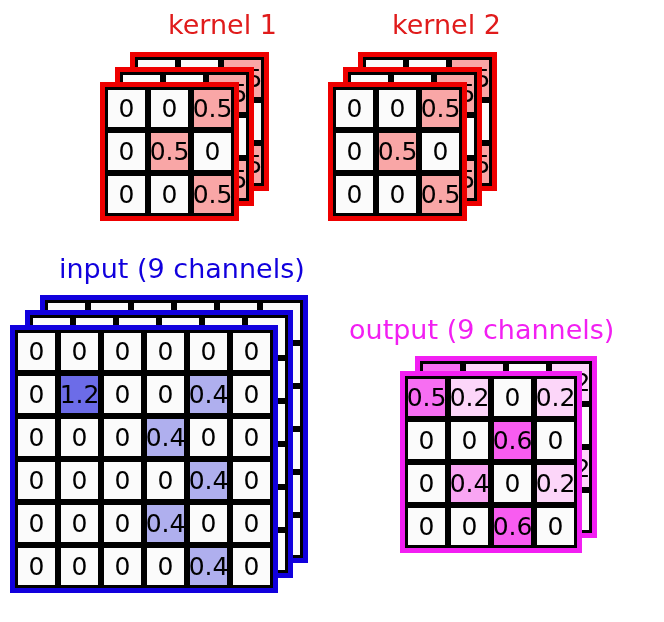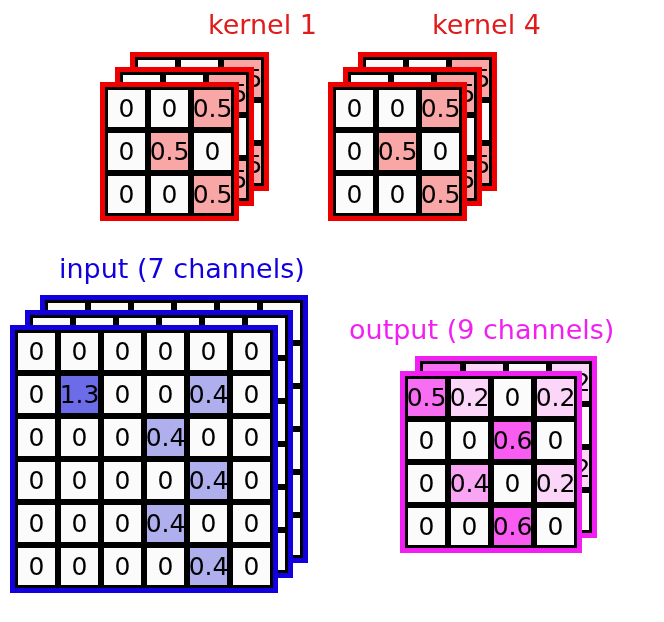--- a/index.html
+++ b/index.html
@@ -14,21 +14,21 @@
     overflow: hidden;
     font-family: "DejaVu Sans", sans-serif;
   }
 
   .label {
     position: absolute;
     white-space: nowrap;
     font-weight: 400;
     line-height: 1;
   }
-  .label-kernel { font-size: 27px; color: #e01b1b; margin-left: 40px; }
+  .label-kernel { font-size: 27px; color: #e01b1b; }
   .label-input  { font-size: 27px; color: #1100dd; }
   .label-output { font-size: 27px; color: #f21ff2; }
 
   
   .stack { position: absolute; }
   .layer {
     position: absolute;
     box-sizing: border-box;
     background: #fbfbfb;
     display: grid;
@@ -91,21 +91,21 @@
       <div class="cell" style="background: rgb(249, 166, 166);">0.5</div>
       <div class="cell" style="background: rgb(251, 251, 251);">0</div>
       <div class="cell" style="background: rgb(249, 166, 166);">0.5</div>
       <div class="cell" style="background: rgb(251, 251, 251);">0</div>
       <div class="cell" style="background: rgb(251, 251, 251);">0</div>
       <div class="cell" style="background: rgb(251, 251, 251);">0</div>
       <div class="cell" style="background: rgb(249, 166, 166);">0.5</div>
     </div>
   </div>
 
-<div class="label label-kernel" style="left:392px; top:11px;">kernel 4</div>
+<div class="label label-kernel" style="left:392px; top:11px;">kernel 2</div>
 <div class="stack" id="kernel2-stack" style="left:328px; top:52px; width:190px; height:182px;">
     <div class="layer k-layer" style="left: 30px; top: 0px; width: 139px; height: 139px; grid-template-columns: repeat(3, 43px); grid-template-rows: repeat(3, 43px); z-index: 1;">
       <div class="cell" style="background: rgb(251, 251, 251);">0</div>
       <div class="cell" style="background: rgb(251, 251, 251);">0</div>
       <div class="cell" style="background: rgb(249, 166, 166);">0.5</div>
       <div class="cell" style="background: rgb(251, 251, 251);">0</div>
       <div class="cell" style="background: rgb(249, 166, 166);">0.5</div>
       <div class="cell" style="background: rgb(251, 251, 251);">0</div>
       <div class="cell" style="background: rgb(251, 251, 251);">0</div>
       <div class="cell" style="background: rgb(251, 251, 251);">0</div>
@@ -128,21 +128,21 @@
       <div class="cell" style="background: rgb(249, 166, 166);">0.5</div>
       <div class="cell" style="background: rgb(251, 251, 251);">0</div>
       <div class="cell" style="background: rgb(249, 166, 166);">0.5</div>
       <div class="cell" style="background: rgb(251, 251, 251);">0</div>
       <div class="cell" style="background: rgb(251, 251, 251);">0</div>
       <div class="cell" style="background: rgb(251, 251, 251);">0</div>
       <div class="cell" style="background: rgb(249, 166, 166);">0.5</div>
     </div>
   </div>
 
-<div class="label label-input" style="left:59px; top:255px;">input (7 channels)</div>
+<div class="label label-input" style="left:59px; top:255px;">input (9 channels)</div>
 <div class="stack" id="input-stack" style="left:10px; top:295px; width:320px; height:300px;">
     <div class="layer i-layer" style="left: 30px; top: 0px; width: 268px; height: 268px; grid-template-columns: repeat(6, 43px); grid-template-rows: repeat(6, 43px); z-index: 1;">
       <div class="cell" style="background: rgb(251, 251, 251);">0</div>
       <div class="cell" style="background: rgb(251, 251, 251);">0</div>
       <div class="cell" style="background: rgb(251, 251, 251);">0</div>
       <div class="cell" style="background: rgb(251, 251, 251);">0</div>
       <div class="cell" style="background: rgb(251, 251, 251);">0</div>
       <div class="cell" style="background: rgb(251, 251, 251);">0</div>
       <div class="cell" style="background: rgb(251, 251, 251);">0</div>
       <div class="cell" style="background: rgb(251, 251, 251);">0</div>
@@ -214,21 +214,21 @@
       <div class="cell" style="background: rgb(251, 251, 251);">0</div>
     </div>
     <div class="layer i-layer" style="left: 0px; top: 30px; width: 268px; height: 268px; grid-template-columns: repeat(6, 43px); grid-template-rows: repeat(6, 43px); z-index: 3;">
       <div class="cell" style="background: rgb(251, 251, 251);">0</div>
       <div class="cell" style="background: rgb(251, 251, 251);">0</div>
       <div class="cell" style="background: rgb(251, 251, 251);">0</div>
       <div class="cell" style="background: rgb(251, 251, 251);">0</div>
       <div class="cell" style="background: rgb(251, 251, 251);">0</div>
       <div class="cell" style="background: rgb(251, 251, 251);">0</div>
       <div class="cell" style="background: rgb(251, 251, 251);">0</div>
-      <div class="cell" style="background: rgb(108, 108, 232);">1.3</div>
+      <div class="cell" style="background: rgb(108, 108, 232);">1.2</div>
       <div class="cell" style="background: rgb(251, 251, 251);">0</div>
       <div class="cell" style="background: rgb(251, 251, 251);">0</div>
       <div class="cell" style="background: rgb(175, 175, 238);">0.4</div>
       <div class="cell" style="background: rgb(251, 251, 251);">0</div>
       <div class="cell" style="background: rgb(251, 251, 251);">0</div>
       <div class="cell" style="background: rgb(251, 251, 251);">0</div>
       <div class="cell" style="background: rgb(251, 251, 251);">0</div>
       <div class="cell" style="background: rgb(175, 175, 238);">0.4</div>
       <div class="cell" style="background: rgb(251, 251, 251);">0</div>
       <div class="cell" style="background: rgb(251, 251, 251);">0</div>

